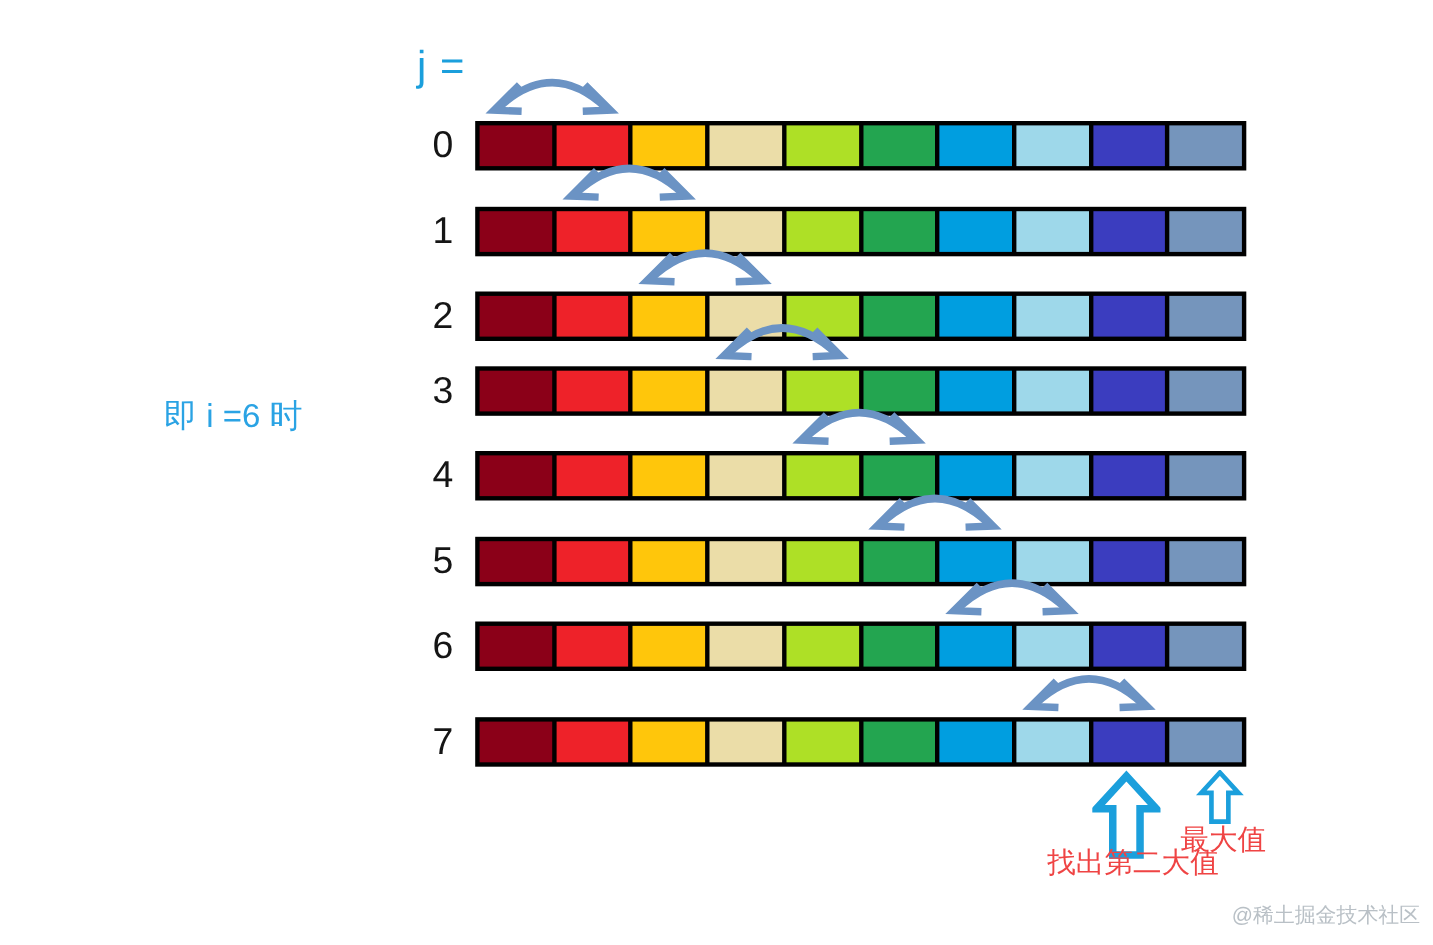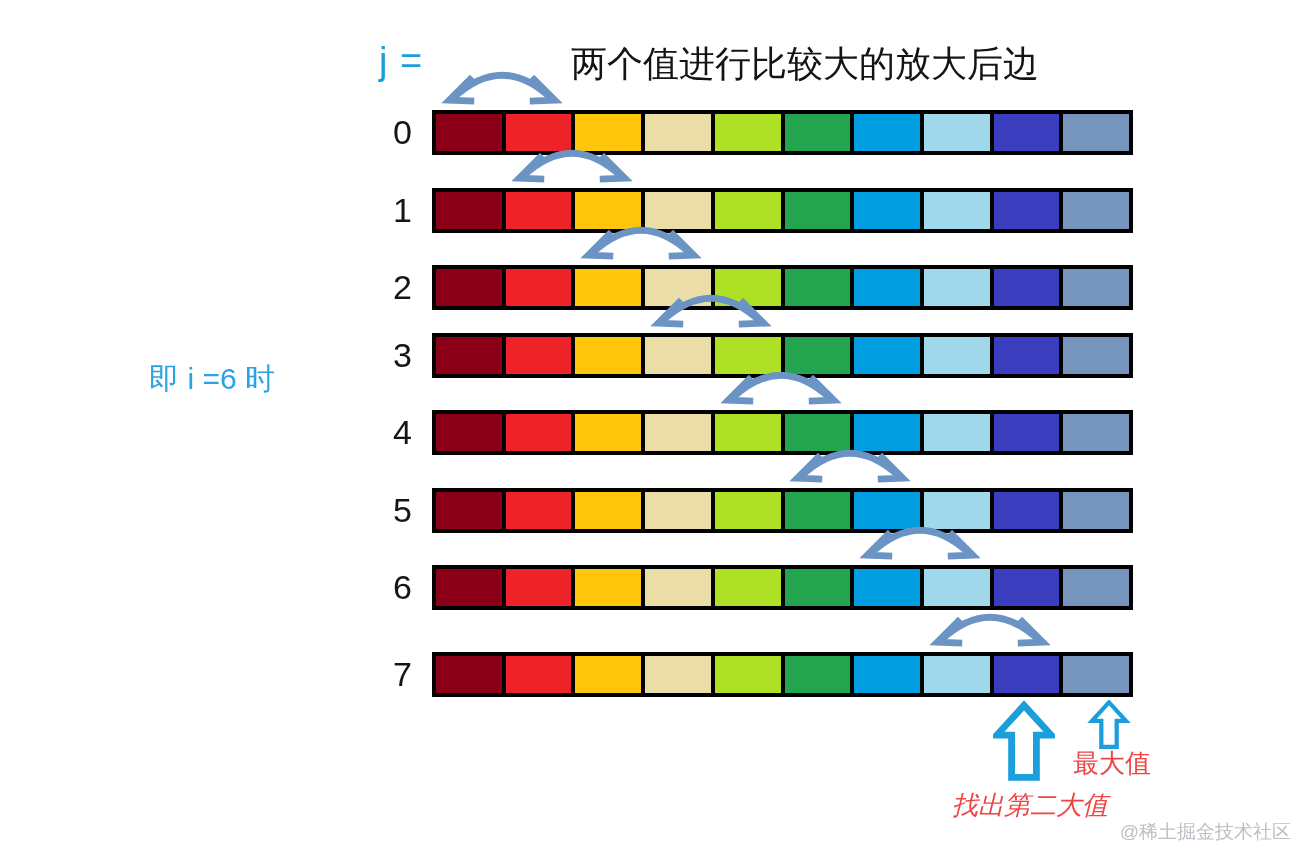--- a/index.html
+++ b/index.html
@@ -119,21 +119,20 @@
     white-space: nowrap;
   }
 </style>
 </head>
 <body>
 
 <div id="stage">
 
   <div class="j-label">j =</div>
 
-  <div class="title">两个值进行比较大的放大后边</div>
 
   <div class="side-note">
     <div class="line2">即 i =6 时</div>
   </div>
 
   <div id="rows-host">
       <div class="row-index" style="left: 372px; top: 115px;">0</div>
       <div class="bar" style="top: 110px;">
         <div class="cell" style="background: rgb(139, 0, 24);"></div>
         <div class="cell" style="background: rgb(238, 34, 41);"></div>
@@ -277,21 +276,21 @@
       <svg class="arc" width="133.69999999999993" height="54" viewBox="0 0 133.69999999999993 54" style="position: absolute; left: 924.75px; top: 596px;">
         <path d="M 16 46 Q 66.84999999999997 -2 117.69999999999993 46" fill="none" stroke="#6b93c4" stroke-width="7" stroke-linecap="butt"></path>
         <path d="M 36 24 L 12 48 L 38 49" fill="none" stroke="#6b93c4" stroke-width="7" stroke-linejoin="miter"></path>
         <path d="M 97.69999999999993 24 L 121.69999999999993 48 L 95.69999999999993 49" fill="none" stroke="#6b93c4" stroke-width="7" stroke-linejoin="miter"></path>
       </svg>
     </div>
   <div id="callouts-host">
       <svg class="up-arrow" width="62" height="84" viewBox="0 0 100 130" style="left: 993px; top: 700px;">
         <path d="M 50 6 L 94 54 L 70 54 L 70 122 L 30 122 L 30 54 L 6 54 Z" fill="none" stroke="#1b9fdc" stroke-width="11" stroke-linejoin="miter"></path>
       </svg>
-      <div class="callout-label" style="left: 952px; top: 792px; font-style: italic;">找出第二大值</div>
+      <div class="callout-label" style="left: 952px; top: 771px;">找出第二大值</div>
       <svg class="up-arrow" width="48" height="50" viewBox="0 0 100 130" style="left: 1085px; top: 700px;">
         <path d="M 50 6 L 94 54 L 70 54 L 70 122 L 30 122 L 30 54 L 6 54 Z" fill="none" stroke="#1b9fdc" stroke-width="11" stroke-linejoin="miter"></path>
       </svg>
       <div class="callout-label" style="left: 1073px; top: 750px;">最大值</div>
     </div>
 
   <div class="watermark">@稀土掘金技术社区</div>
 </div>
 
 </body></html>

